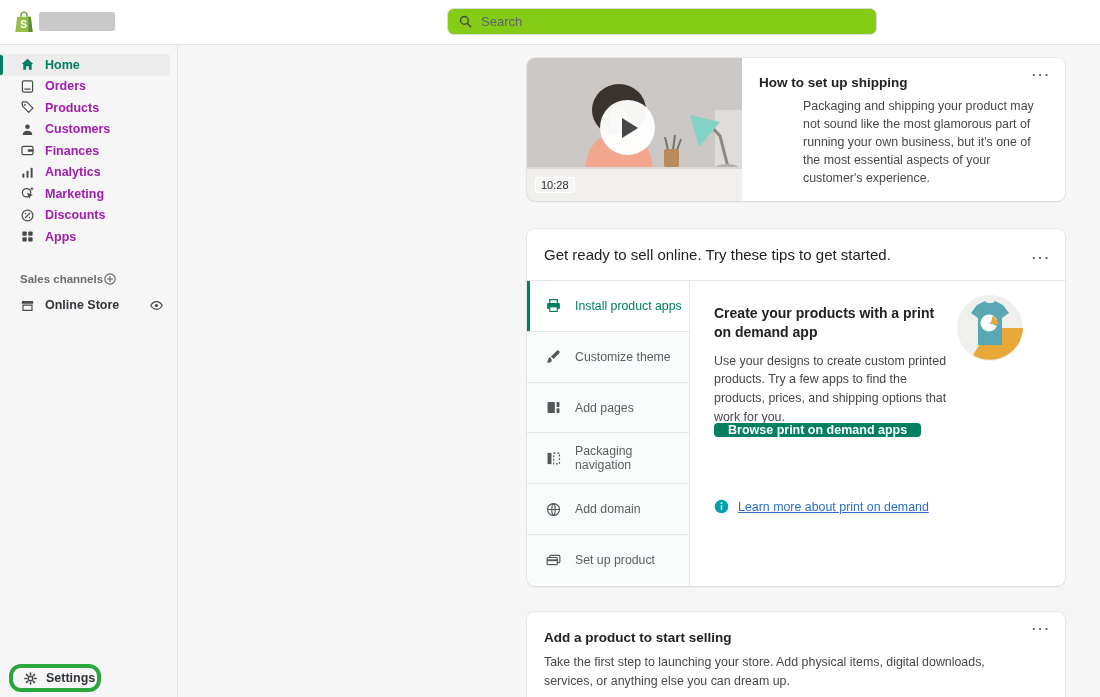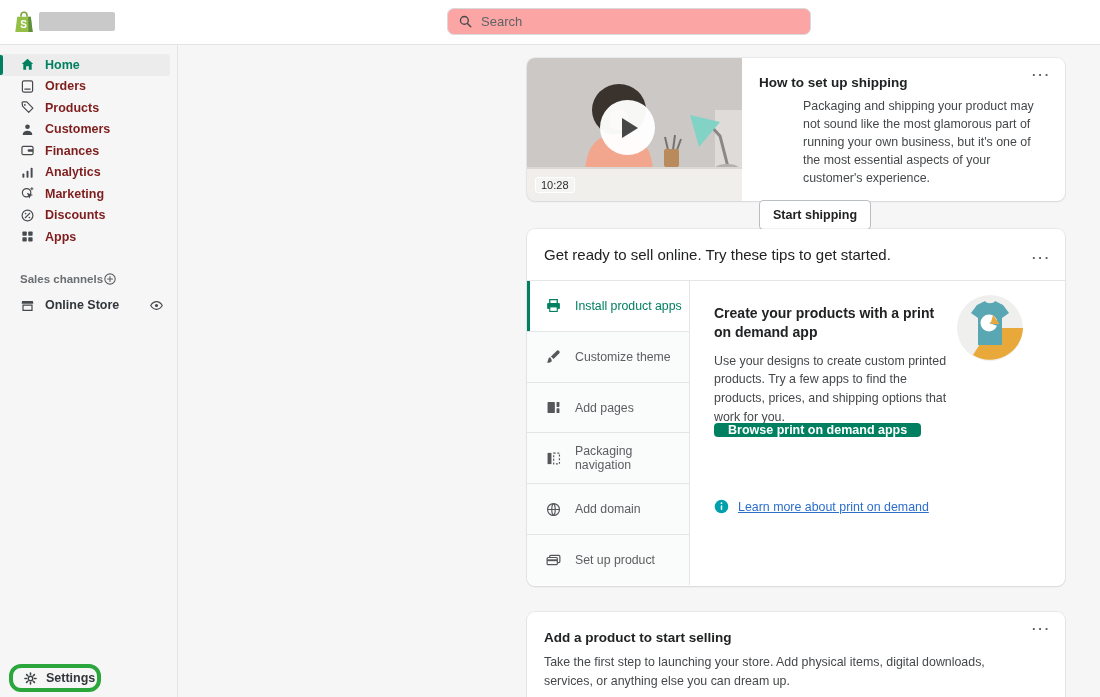--- a/index.html
+++ b/index.html
@@ -9,27 +9,27 @@
     font-family:"Liberation Sans", sans-serif;
     background:#f6f6f7;
     color:#202223;
   }
   svg { display:block; }
 
   
   .topbar { position:absolute; left:0; top:0; right:0; height:45px; background:#fff; border-bottom:1px solid #e3e4e5; z-index:20; }
   .logo { position:absolute; left:13px; top:10px; }
   .store-blur { position:absolute; left:39px; top:12px; width:76px; height:19px; background:#c9c9c9; border-radius:2px; }
-  .search { position:absolute; left:447px; top:8px; width:364px; height:27px; background:#fca5a5; border:1px solid #d8dadc; border-radius:7px; display:flex; align-items:center; gap:8px; padding:0 10px; color:#5f6368; font-size:13px; cursor:text; }
+  .search { position:absolute; left:447px; top:8px; width:430px; height:27px; background:#84cc16; border:1px solid #d8dadc; border-radius:7px; display:flex; align-items:center; gap:8px; padding:0 10px; color:#5f6368; font-size:13px; cursor:text; }
   .search svg { color:#44474a; }
 
   
   .sidebar { position:absolute; left:0; top:45px; width:178px; bottom:0; background:#f6f6f7; border-right:1px solid #e3e4e5; z-index:10; }
   .nav { padding-top:9px; }
-  .nav-item { position:relative; display:flex; align-items:center; gap:10px; height:21.5px; padding-left:20px; font-size:12.5px; font-weight:600; color:#7f1d1d; cursor:pointer; }
+  .nav-item { position:relative; display:flex; align-items:center; gap:10px; height:21.5px; padding-left:20px; font-size:12.5px; font-weight:600; color:#a21caf; cursor:pointer; }
   .nav-item svg { width:15px; height:15px; color:#474a4d; flex:none; }
   .nav-item.active { background:#ececed; color:#008060; margin-right:7px; border-radius:0 3px 3px 0; }
   .nav-item.active svg { color:#008060; }
   .nav-item.active::before { content:""; position:absolute; left:0; top:1px; bottom:1px; width:3px; background:#008060; border-radius:0 2px 2px 0; }
   .channels { position:absolute; left:0; right:0; top:224px;text-align:right; }
   .channels-header { display:flex; align-items:center; height:20px; padding:0 13px 0 20px; font-size:11.5px; font-weight:600; color:#6b6e71; }
   .channels-header svg { margin-left:auto; width:14px; height:14px; color:#5c5f62; cursor:pointer; }
   .channel-item { display:flex; align-items:center; gap:10px; height:22px; margin-top:5px; padding:0 13px 0 20px; font-size:12.5px; font-weight:600; color:#32363a; cursor:pointer; }
   .channel-item svg { width:15px; height:15px; color:#474a4d; flex:none; }
   .channel-item .eye { margin-left:auto; color:#5c5f62; }
@@ -254,21 +254,20 @@
       </svg>
       <div class="play-btn">
           <div class="play-tri"></div>
         </div>
       <span class="timestamp">10:28</span>
     </div>
     <div class="card1-content">
       <span class="dots">···</span>
       <h3>How to set up shipping</h3>
       <p>Packaging and shipping your product may not sound like the most glamorous part of running your own business, but it's one of the most essential aspects of your customer's experience.</p>
-      <button class="btn-secondary">Start shipping</button>
     </div>
   </section>
 
   <section class="card card2">
     <div class="card2-header">
       <span>Get ready to sell online. Try these tips to get started.</span>
       <span class="dots">···</span>
     </div>
     <div class="card2-body">
       <div class="tabs">

